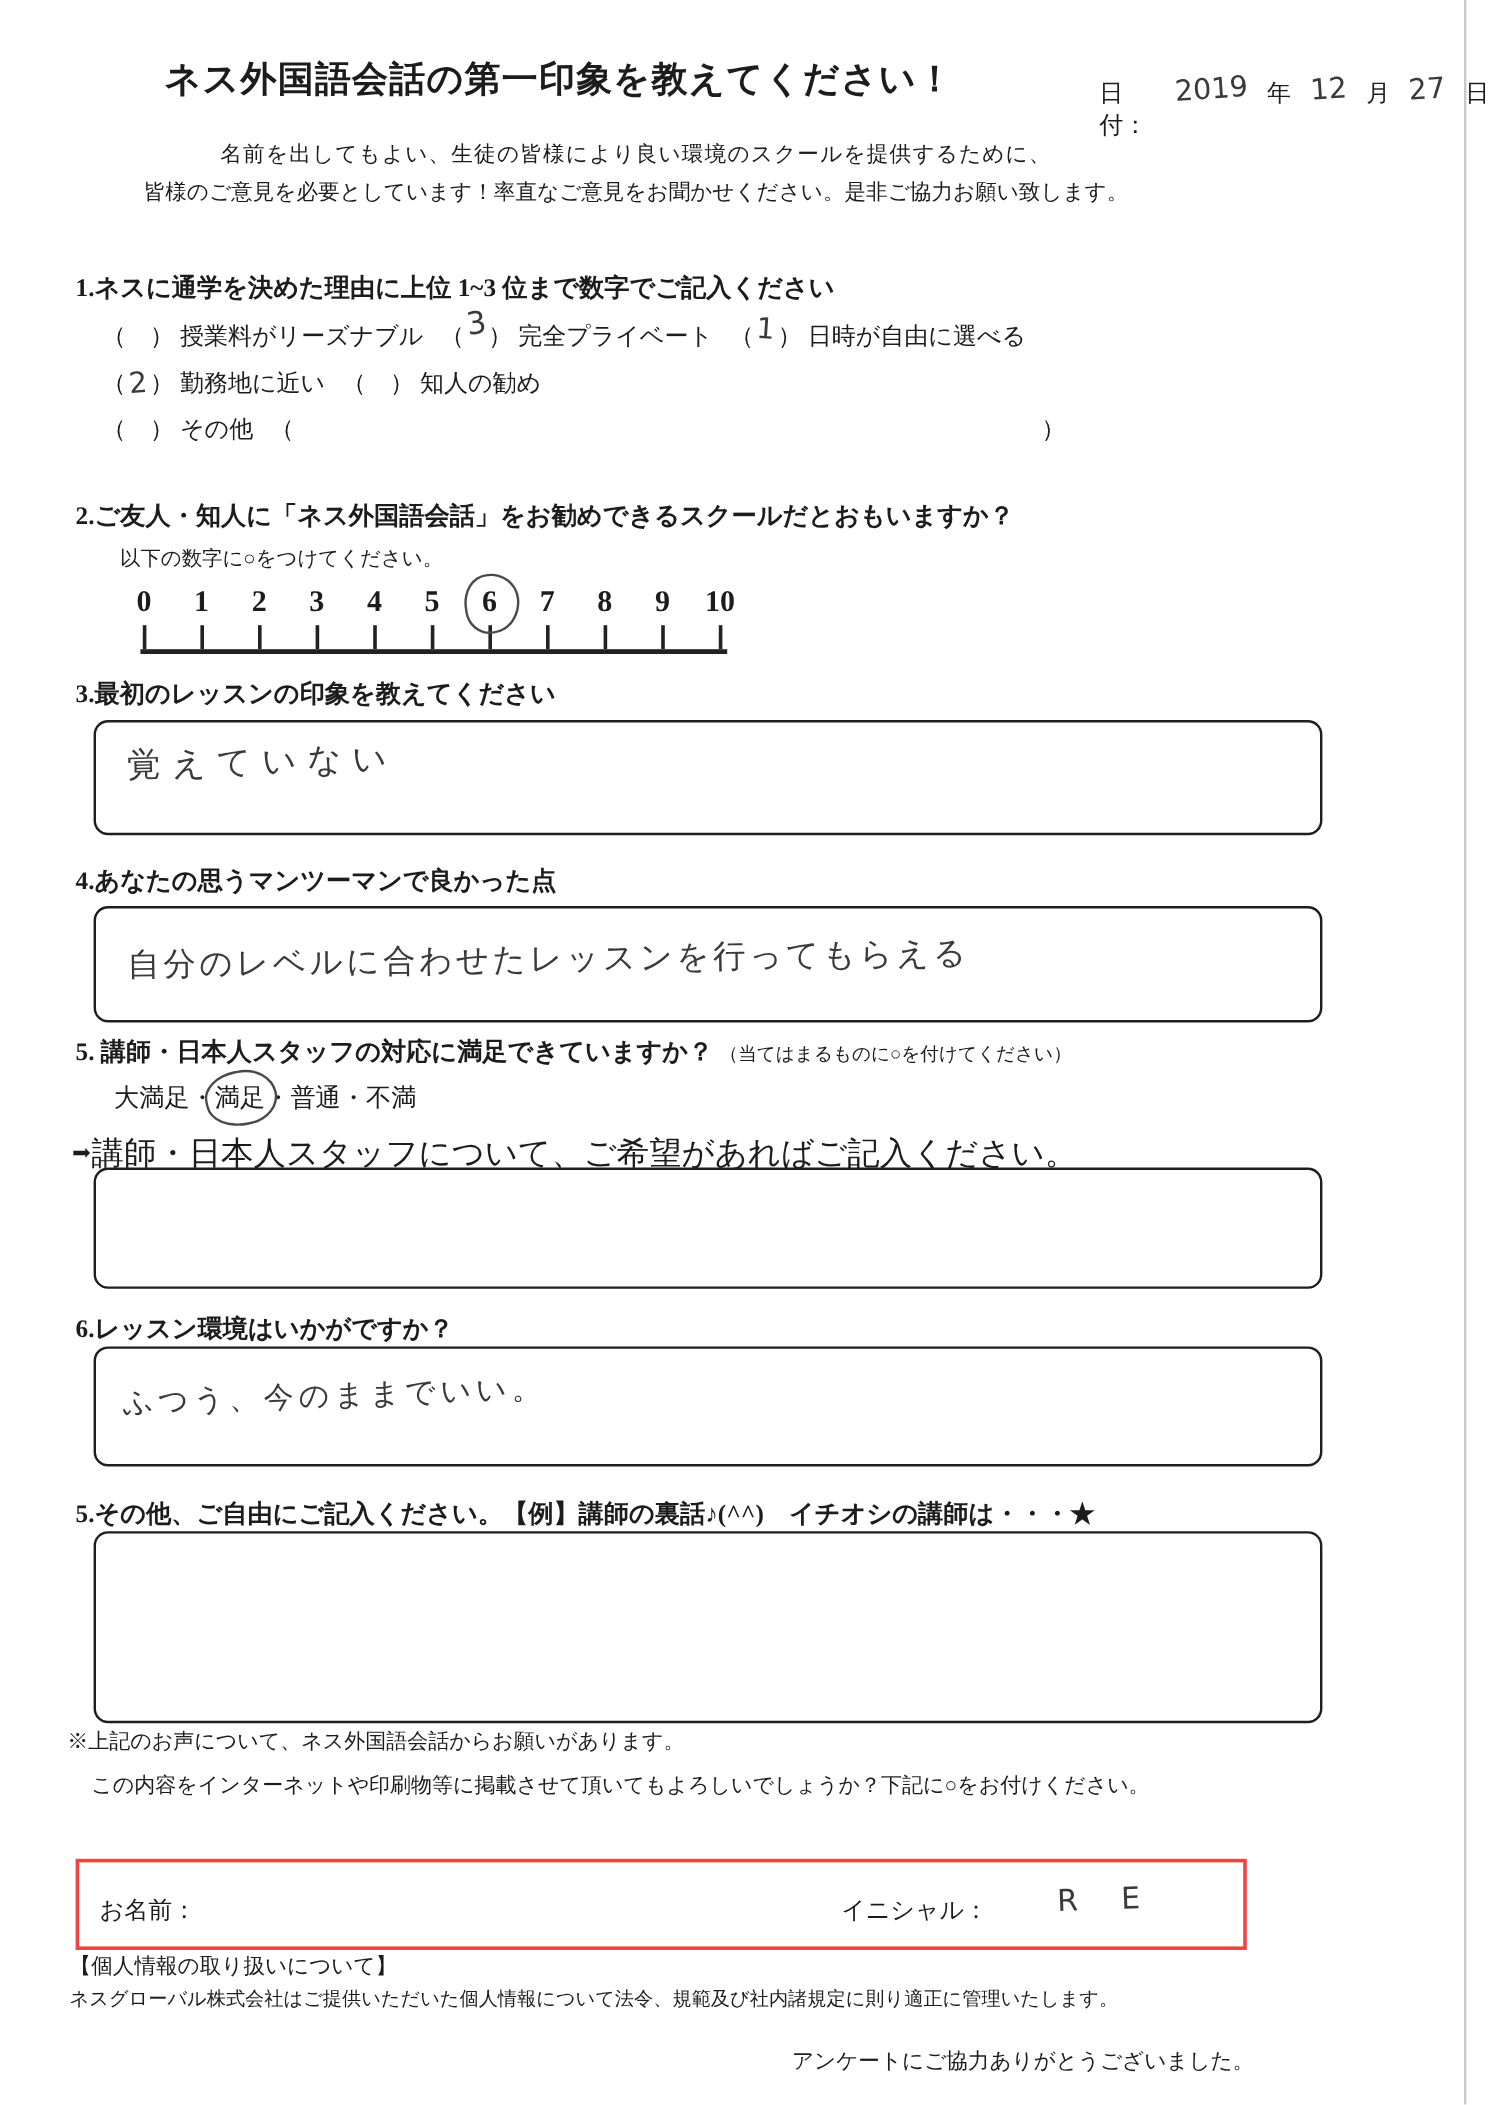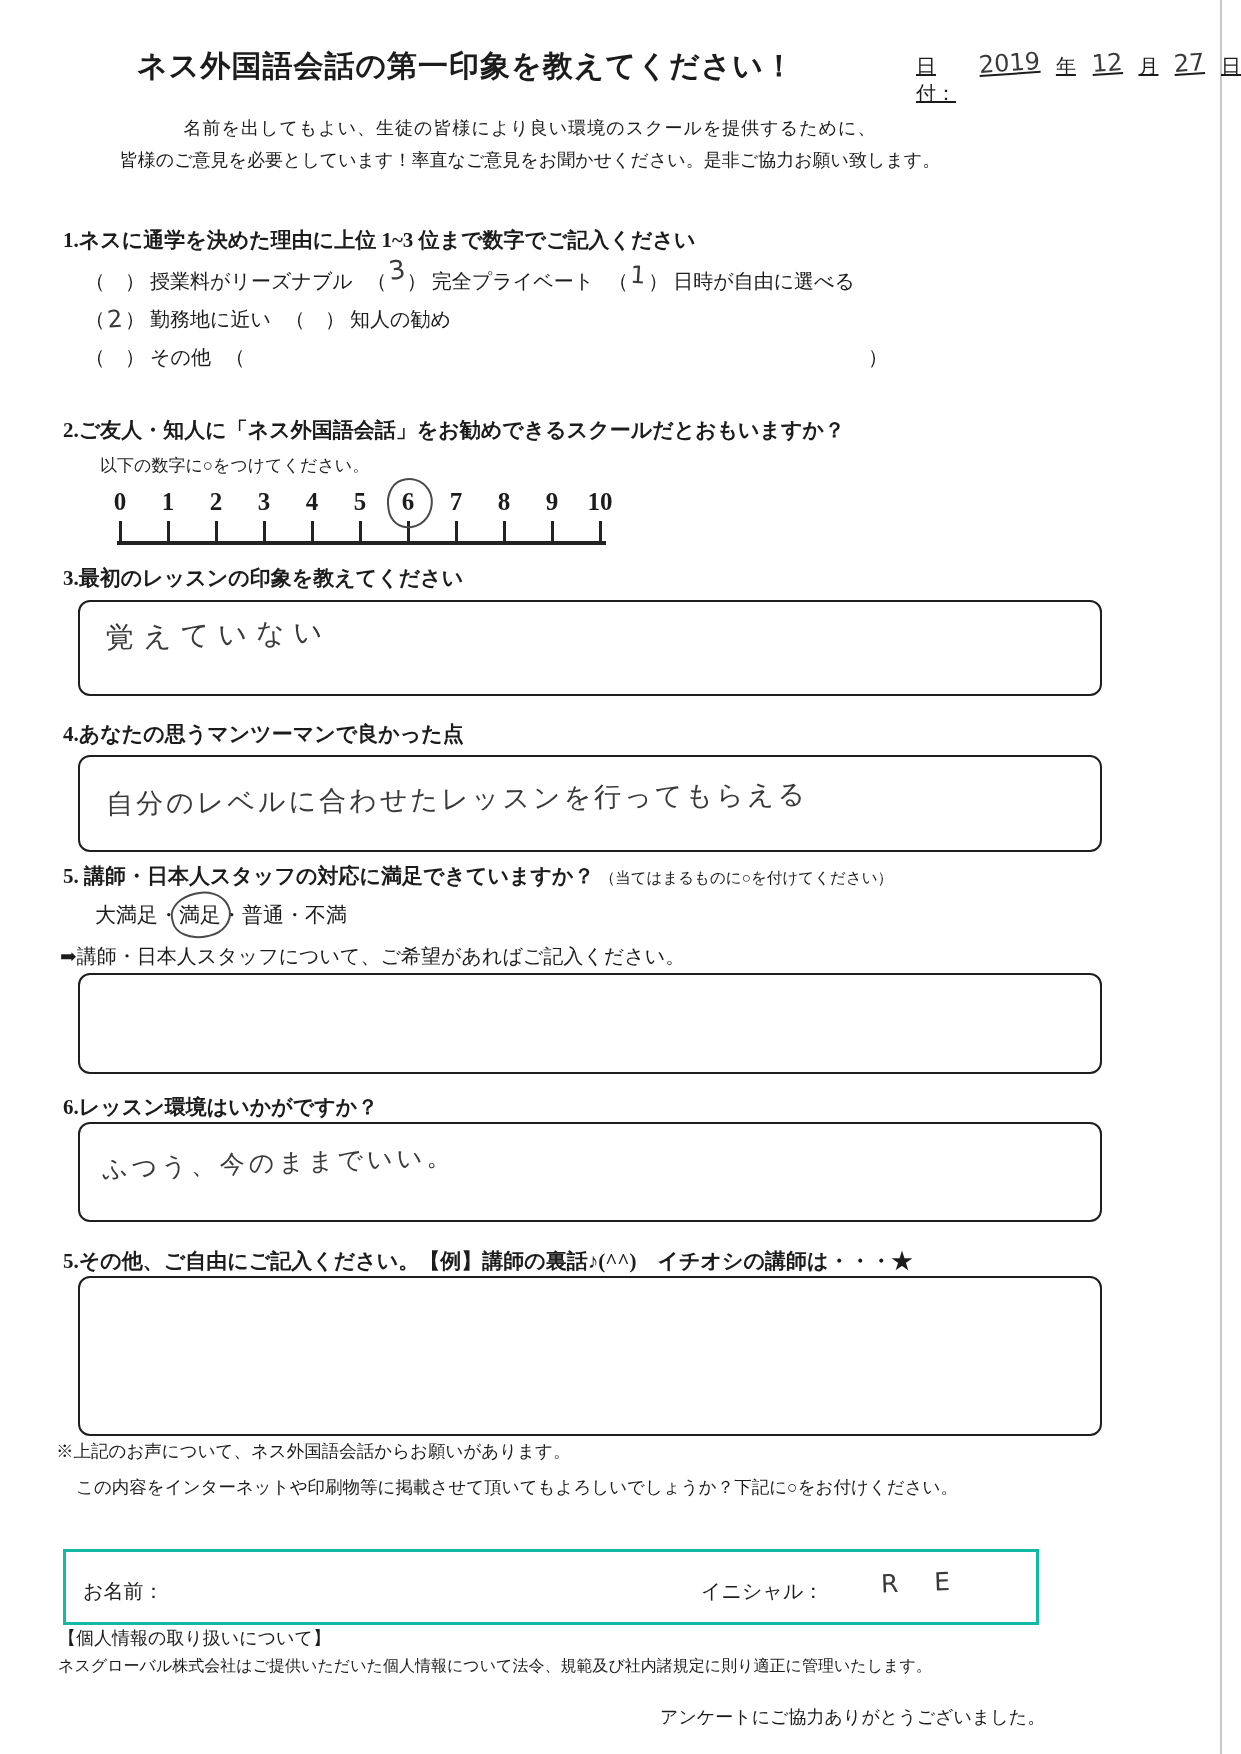--- a/index.html
+++ b/index.html
@@ -3,21 +3,21 @@
 <meta charset="utf-8">
 <style>
   html,body{margin:0;padding:0;background:#ffffff;}
   .page{position:relative;width:1241px;height:1754px;background:#fff;overflow:hidden;
         font-family:"Liberation Serif","DejaVu Serif",serif;color:#1c1c1c;}
   .abs{position:absolute;}
   p,h1,h2{margin:0;padding:0;}
 
   
   .title{left:137px;top:46px;font-size:30px;font-weight:bold;letter-spacing:1px;}
-  .date{left:916px;top:51px;font-size:20px;display:flex;align-items:baseline;gap:16px;text-decoration:underline;}
+  .date{left:916px;top:62px;font-size:20px;display:flex;align-items:baseline;gap:16px;}
   .intro1{left:0;top:116px;width:1060px;text-align:center;font-size:18px;letter-spacing:1px;}
   .intro2{left:0;top:148px;width:1060px;text-align:center;font-size:18px;}
 
   .qh{font-size:21px;font-weight:bold;}
   .q1h{left:63px;top:226px;}
   .q1r1{left:85px;top:264px;font-size:20px;}
   .q1r2{left:85px;top:304px;font-size:20px;}
   .q1r3{left:85px;top:344px;font-size:20px;}
   .q1close{left:868px;top:344px;font-size:20px;}
   .optlabel{margin-right:14px;}
@@ -50,36 +50,36 @@
   .q4h{left:63px;top:720px;}
   .q4box{left:78px;top:755px;width:1020px;height:93px;}
   .q4ans{left:26px;top:24px;font-size:27px;letter-spacing:3px;transform:rotate(-0.8deg);}
 
   .q5h{left:63px;top:862px;}
   .q5note{font-size:15.5px;font-weight:normal;}
   .q5opts{left:95px;top:901px;font-size:21px;}
   .relwrap{position:relative;display:inline-block;}
   .q5-oval{left:-8px;top:-9px;width:56px;height:42px;transform:rotate(-12deg);
            border-radius:50% 50% 45% 55% / 45% 55% 50% 50%;}
-  .q5follow{left:60px;top:943px;font-size:20px;}
+  .q5follow{left:60px;top:943px;font-size:27px;font-family:Liberation Mono, monospace;}
   .q5box{left:78px;top:973px;width:1020px;height:97px;}
 
   .q6h{left:63px;top:1093px;}
   .q6box{left:78px;top:1122px;width:1020px;height:96px;}
   .q6ans{left:22px;top:22px;font-size:25px;letter-spacing:4px;transform:rotate(-2deg);}
 
   .q7h{left:63px;top:1247px;}
   .q7box{left:78px;top:1276px;width:1020px;height:156px;}
 
   .pubnote{left:56px;top:1439px;font-size:17.5px;}
   .pubq{left:76px;top:1475px;font-size:17.5px;}
   .pubopts{left:85px;top:1509px;font-size:20px;display:flex;gap:20px;}
   .pub-oval{left:-9px;top:-11px;width:38px;height:48px;transform:rotate(10deg);}
 
-  .namebox{left:63px;top:1549px;width:970px;height:70px;border:3px solid #14b8a6;background:#fff;}
+  .namebox{left:63px;top:1549px;width:970px;height:70px;border:3px solid #ef4444;background:#fff;}
   .namelabel{left:17px;top:26px;font-size:20px;}
   .initlabel{left:635px;top:26px;font-size:20px;}
   .initval{left:815px;top:16px;font-size:25px;letter-spacing:14px;transform:rotate(-2deg);}
 
   .privtitle{left:58px;top:1626px;font-size:18px;}
   .privtext{left:58px;top:1656px;font-size:16px;}
   .thanks{left:660px;top:1705px;font-size:18px;}
 
   .scan-edge{left:1220px;top:0;width:2px;height:1754px;background:#c9c9c9;}
 </style>

